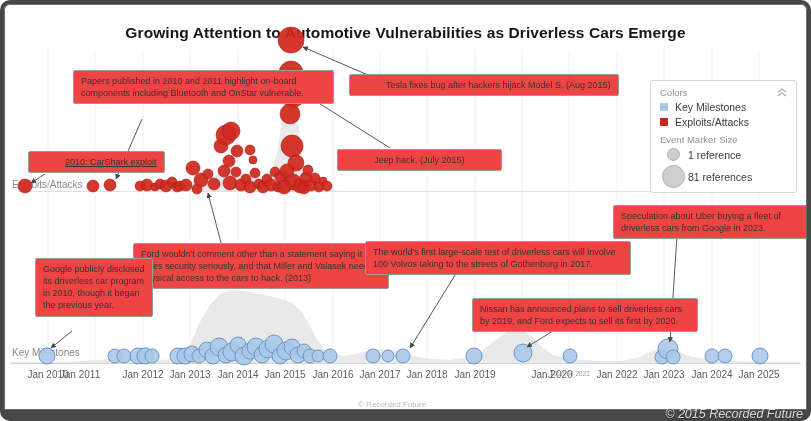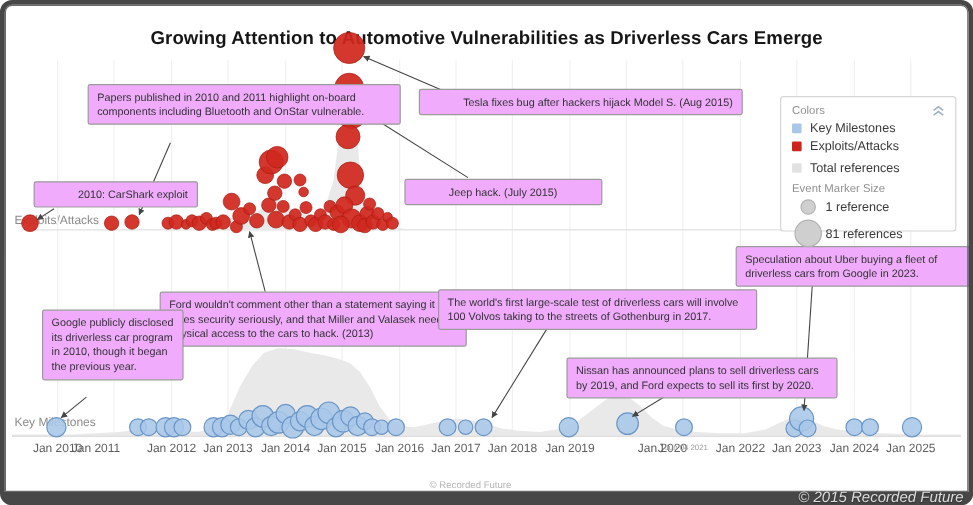--- a/index.html
+++ b/index.html
@@ -4,21 +4,21 @@
 <style>
   html,body{margin:0;padding:0;background:#fff;}
   body{font-family:"Liberation Sans",sans-serif;}
   .stage{position:relative;width:811px;height:421px;background:#fff;overflow:hidden;}
   .frame{position:absolute;inset:0;border:4px solid #474747;border-bottom-width:11px;border-radius:10px;pointer-events:none;z-index:40;box-shadow:inset 0 0 0 1px #6a6a6a;}
   .title{position:absolute;top:24px;left:0;right:0;text-align:center;font-size:15.5px;font-weight:700;color:#161616;z-index:5;letter-spacing:.1px;}
   #chart-svg{position:absolute;left:0;top:0;z-index:10;}
   .row-label{position:absolute;font-size:10px;color:#8b8b8b;z-index:6;}
   #label-exploits{left:12px;top:179px;}
   #label-milestones{left:12px;top:347px;}
-  .anno{position:absolute;z-index:20;background:#f0abfc;border:1px solid #9b9b9b;border-radius:2px;padding:4px 7px;font-size:9px;line-height:1.35;color:#333;}
+  .anno{position:absolute;z-index:20;background:#ef4444;border:1px solid #9b9b9b;border-radius:2px;padding:4px 7px;font-size:9px;line-height:1.35;color:#333;}
   .anno.nowrap{white-space:nowrap;padding-left:36px;}
   .tick{position:absolute;top:369px;width:64px;margin-left:-32px;text-align:center;font-size:10px;color:#5e5e5e;z-index:6;white-space:nowrap;}
   .tick-special .jdate{font-size:6.5px;color:#9a9a9a;position:relative;top:-2px;margin-left:1px;}
   .legend{position:absolute;left:650px;top:80px;width:147px;height:113px;background:#fff;border:1px solid #d6d6d6;border-radius:3px;z-index:20;padding:6px 9px;box-sizing:border-box;}
   .legend-header{color:#919191;font-size:9.5px;}
   .legend-head-row{display:flex;justify-content:space-between;align-items:center;}
   .legend-item{display:flex;align-items:center;gap:7px;color:#3b3b3b;font-size:10.5px;margin-top:3px;}
   .swatch{width:8px;height:8px;border-radius:1px;flex:0 0 auto;}
   .size-item{display:flex;align-items:center;color:#3b3b3b;font-size:10.5px;margin-top:2px;}
   .size-dot{border-radius:50%;background:#cfcfcf;border:1px solid #b3b3b3;flex:0 0 auto;}
@@ -177,21 +177,21 @@
         <line x1="72" y1="331" x2="51" y2="348" stroke="#454545" stroke-width="0.9" marker-end="url(#ah)"></line>
         <line x1="457" y1="272" x2="410" y2="348" stroke="#454545" stroke-width="0.9" marker-end="url(#ah)"></line>
         <line x1="553" y1="331" x2="527" y2="347" stroke="#454545" stroke-width="0.9" marker-end="url(#ah)"></line>
         <line x1="677" y1="236" x2="670" y2="342" stroke="#454545" stroke-width="0.9" marker-end="url(#ah)"></line>
       </g>
   </svg>
 
   <div id="annotations">
       <div class="anno" style="left: 73px; top: 70px; width: 245px;">Papers published in 2010 and 2011 highlight on-board components including Bluetooth and OnStar vulnerable.</div>
       <div class="anno nowrap" style="left: 349px; top: 74px;">Tesla fixes bug after hackers hijack Model S.  (Aug 2015)</div>
-      <div class="anno nowrap" style="left: 28px; top: 151px;">2010: CarShark exploit</div>
+      <div class="anno nowrap" style="left: 28px; top: 151px; text-decoration: underline;">2010: CarShark exploit</div>
       <div class="anno nowrap" style="left: 337px; top: 149px; width: 120px;">Jeep hack. (July 2015)</div>
       <div class="anno" style="left: 133px; top: 243px; width: 240px;">Ford wouldn't comment other than a statement saying it takes security seriously, and that Miller and Valasek needed physical access to the cars to hack.  (2013)</div>
       <div class="anno" style="left: 35px; top: 258px; width: 102px;">Google publicly disclosed its driverless car program in 2010, though it began the previous year.</div>
       <div class="anno" style="left: 365px; top: 241px; width: 250px;">The world's first large-scale test of driverless cars will involve 100 Volvos taking to the streets of Gothenburg in 2017.</div>
       <div class="anno" style="left: 613px; top: 205px; width: 182px;">Speculation about Uber buying a fleet of driverless cars from Google in 2023.</div>
       <div class="anno" style="left: 472px; top: 298px; width: 210px;">Nissan has announced plans to sell driverless cars by 2019, and Ford expects to sell its first by 2020.</div>
     </div>
 
   <div id="axis">
       <div class="tick" style="left: 48px;">Jan 2010</div>
@@ -224,24 +224,20 @@
     </div>
     <div id="legend-color-items">
         <div class="legend-item">
           <span class="swatch" style="background: rgb(169, 199, 232);"></span>
           <span>Key Milestones</span>
         </div>
         <div class="legend-item">
           <span class="swatch" style="background: rgb(204, 36, 28);"></span>
           <span>Exploits/Attacks</span>
         </div>
-        <div class="legend-item mt6">
-          <span class="swatch" style="background: rgb(226, 226, 226);"></span>
-          <span>Total references</span>
-        </div>
       </div>
     <div class="legend-header mt6">Event Marker Size</div>
     <div id="legend-size-items">
         <div class="size-item">
           <span class="size-dot" style="width: 11px; height: 11px; margin: 1px 8.5px 1px 6.5px;"></span>
           <span>1 reference</span>
         </div>
         <div class="size-item">
           <span class="size-dot" style="width: 21px; height: 21px; margin: 1px 3.5px 1px 1.5px;"></span>
           <span>81 references</span>

